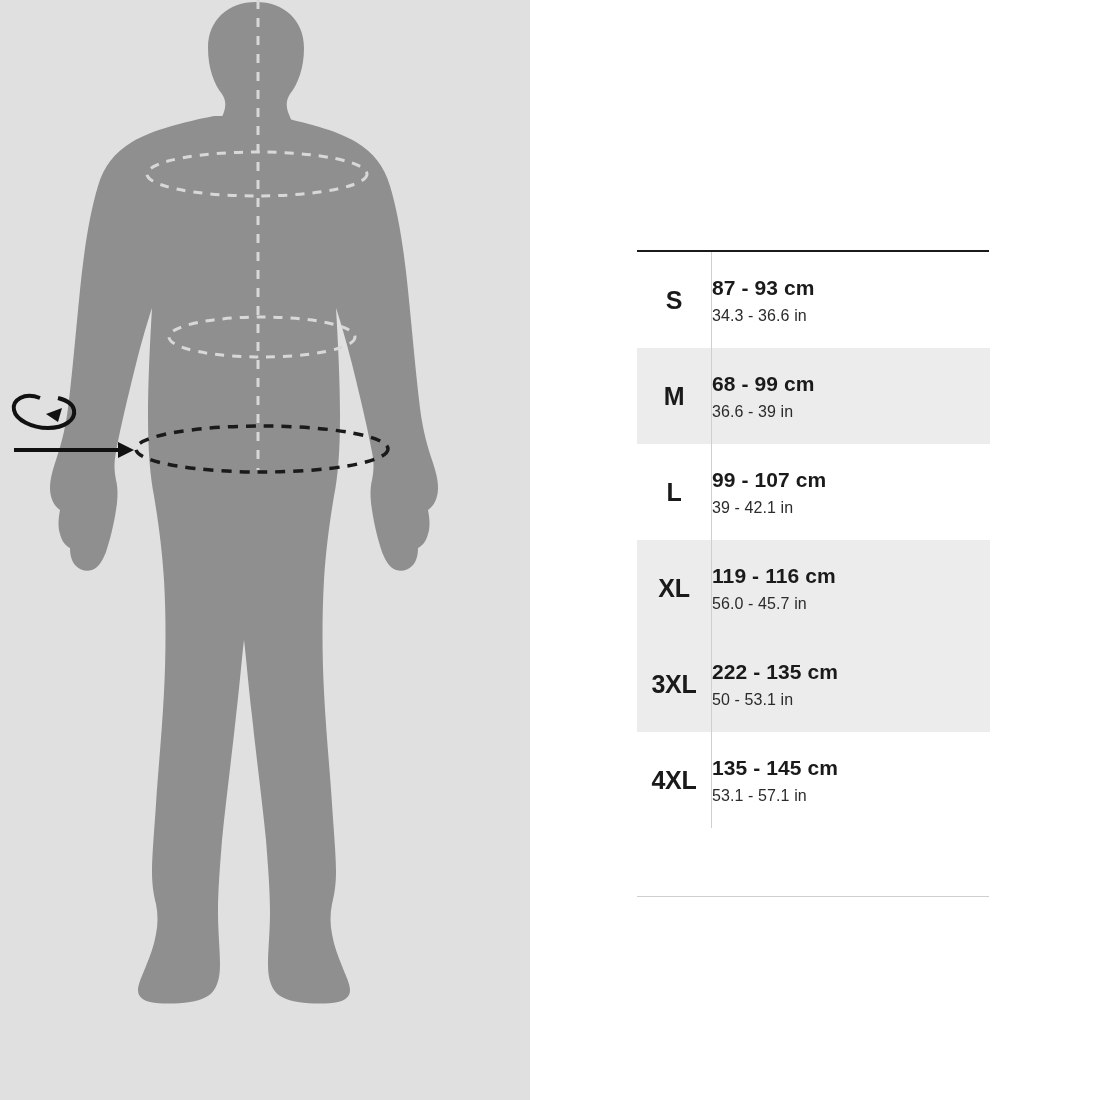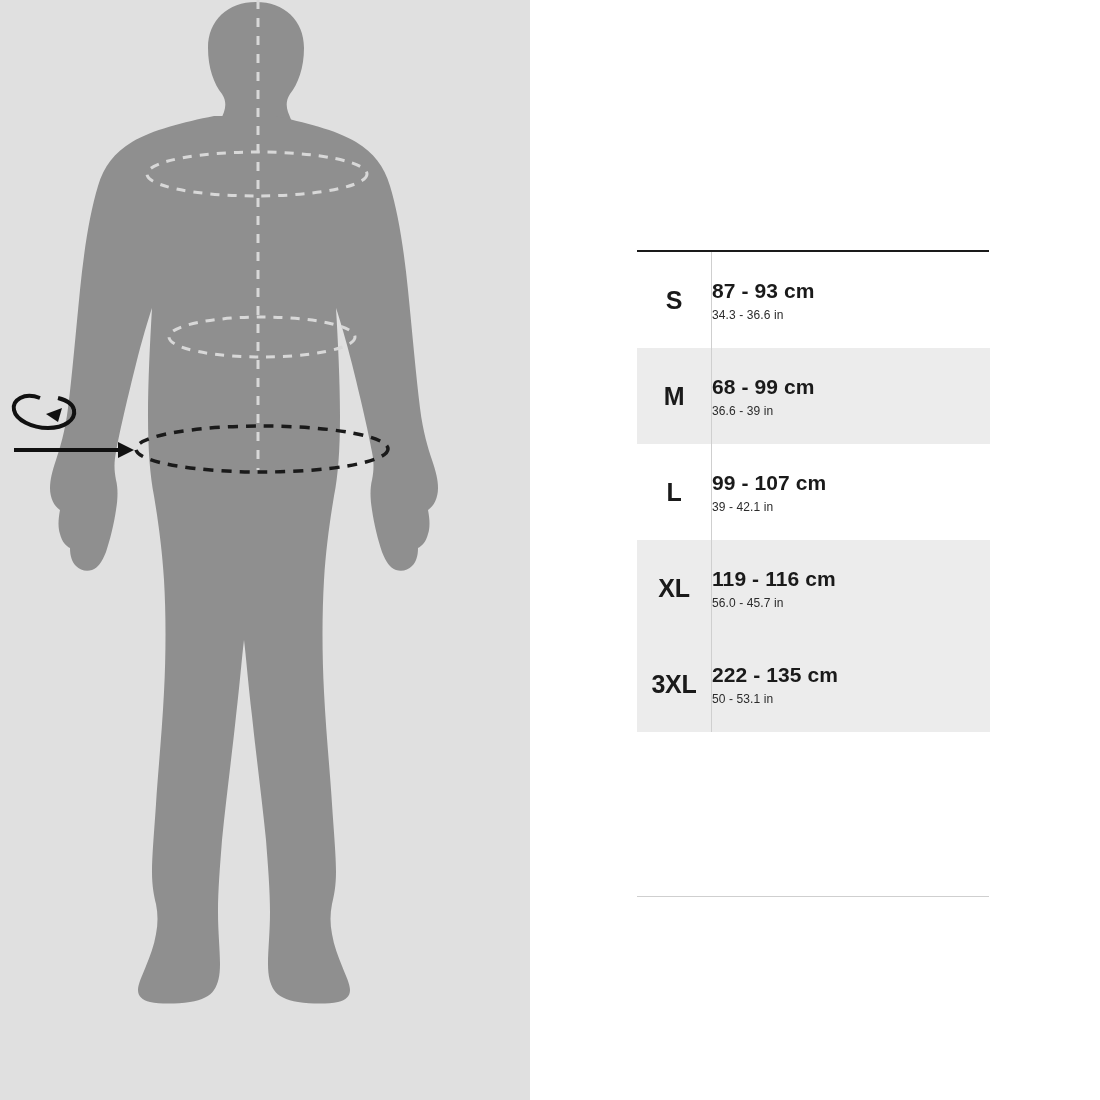--- a/index.html
+++ b/index.html
@@ -74,21 +74,21 @@
   }
   .meas-cm {
     font-weight: bold;
     font-size: 21px;
     color: #1a1a1a;
     letter-spacing: 0.1px;
     line-height: 1.45;
   }
   .meas-in {
     font-weight: normal;
-    font-size: 12px;
+    font-size: 16px;
     color: #2b2b2b;
     letter-spacing: 0.1px;
     line-height: 1.45;
   }
   #table-top-rule {
     position: absolute;
     left: 637px;
     top: 250px;
     width: 352px;
     height: 3px;
@@ -249,18 +249,25 @@
           <div class="meas-in">56.0 - 45.7 in</div>
         </td>
       </tr>
       <tr class="row-alt">
         <td class="size-cell">3XL</td>
         <td class="meas-cell">
           <div class="meas-cm">222 - 135 cm</div>
           <div class="meas-in">50 - 53.1 in</div>
         </td>
       </tr>
+      <tr>
+        <td class="size-cell">4XL</td>
+        <td class="meas-cell">
+          <div class="meas-cm">135 - 145 cm</div>
+          <div class="meas-in">53.1 - 57.1 in</div>
+        </td>
+      </tr>
     </tbody>
   </table>
 
   <div id="table-bottom-rule"></div>
 
 </div>
 
 </body></html>

